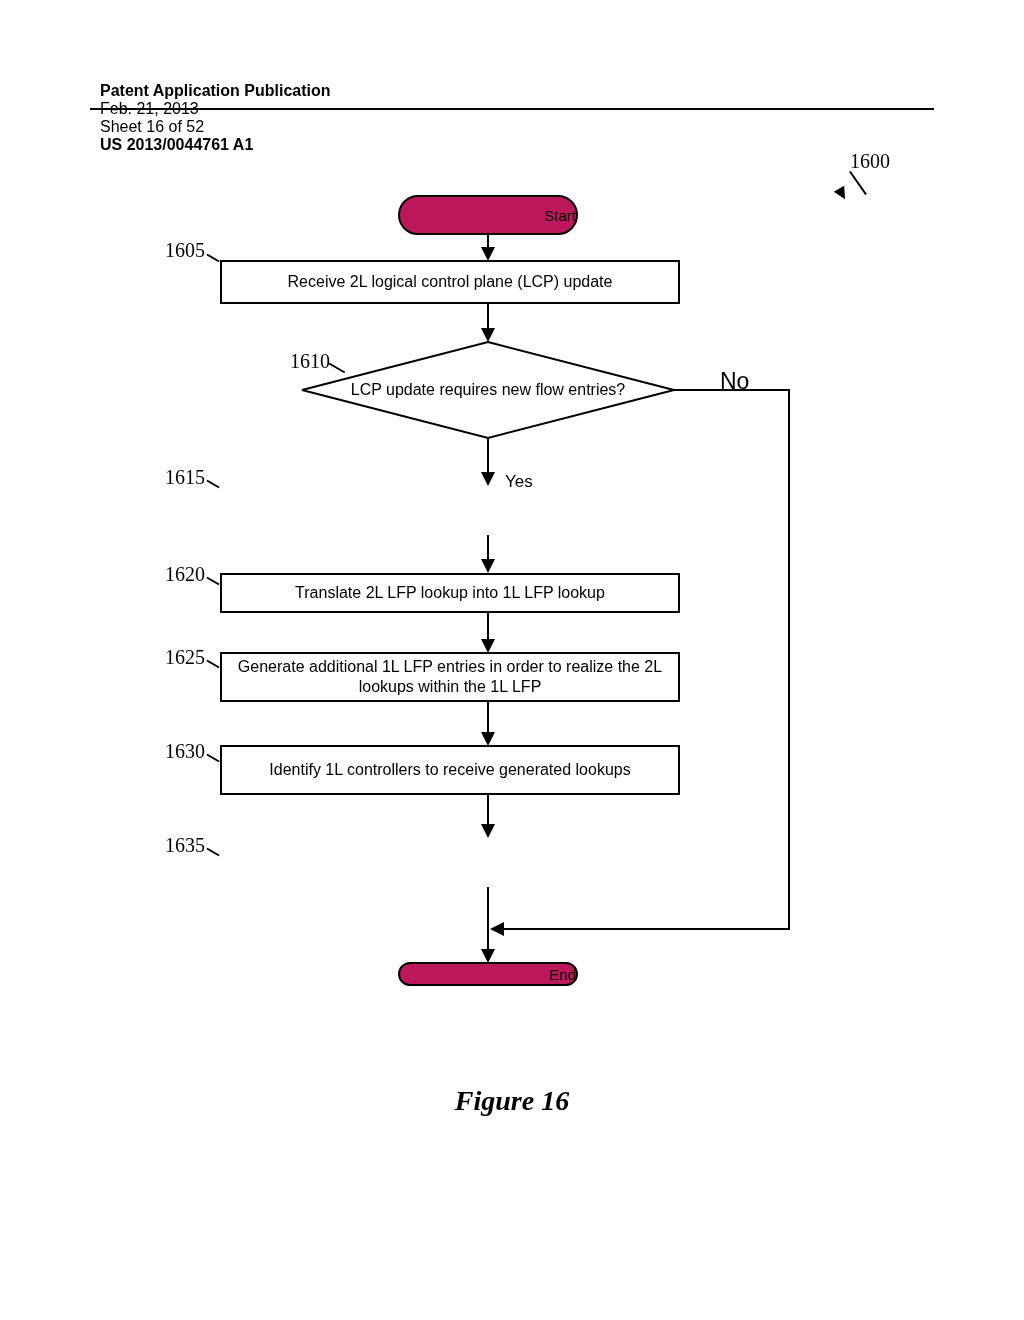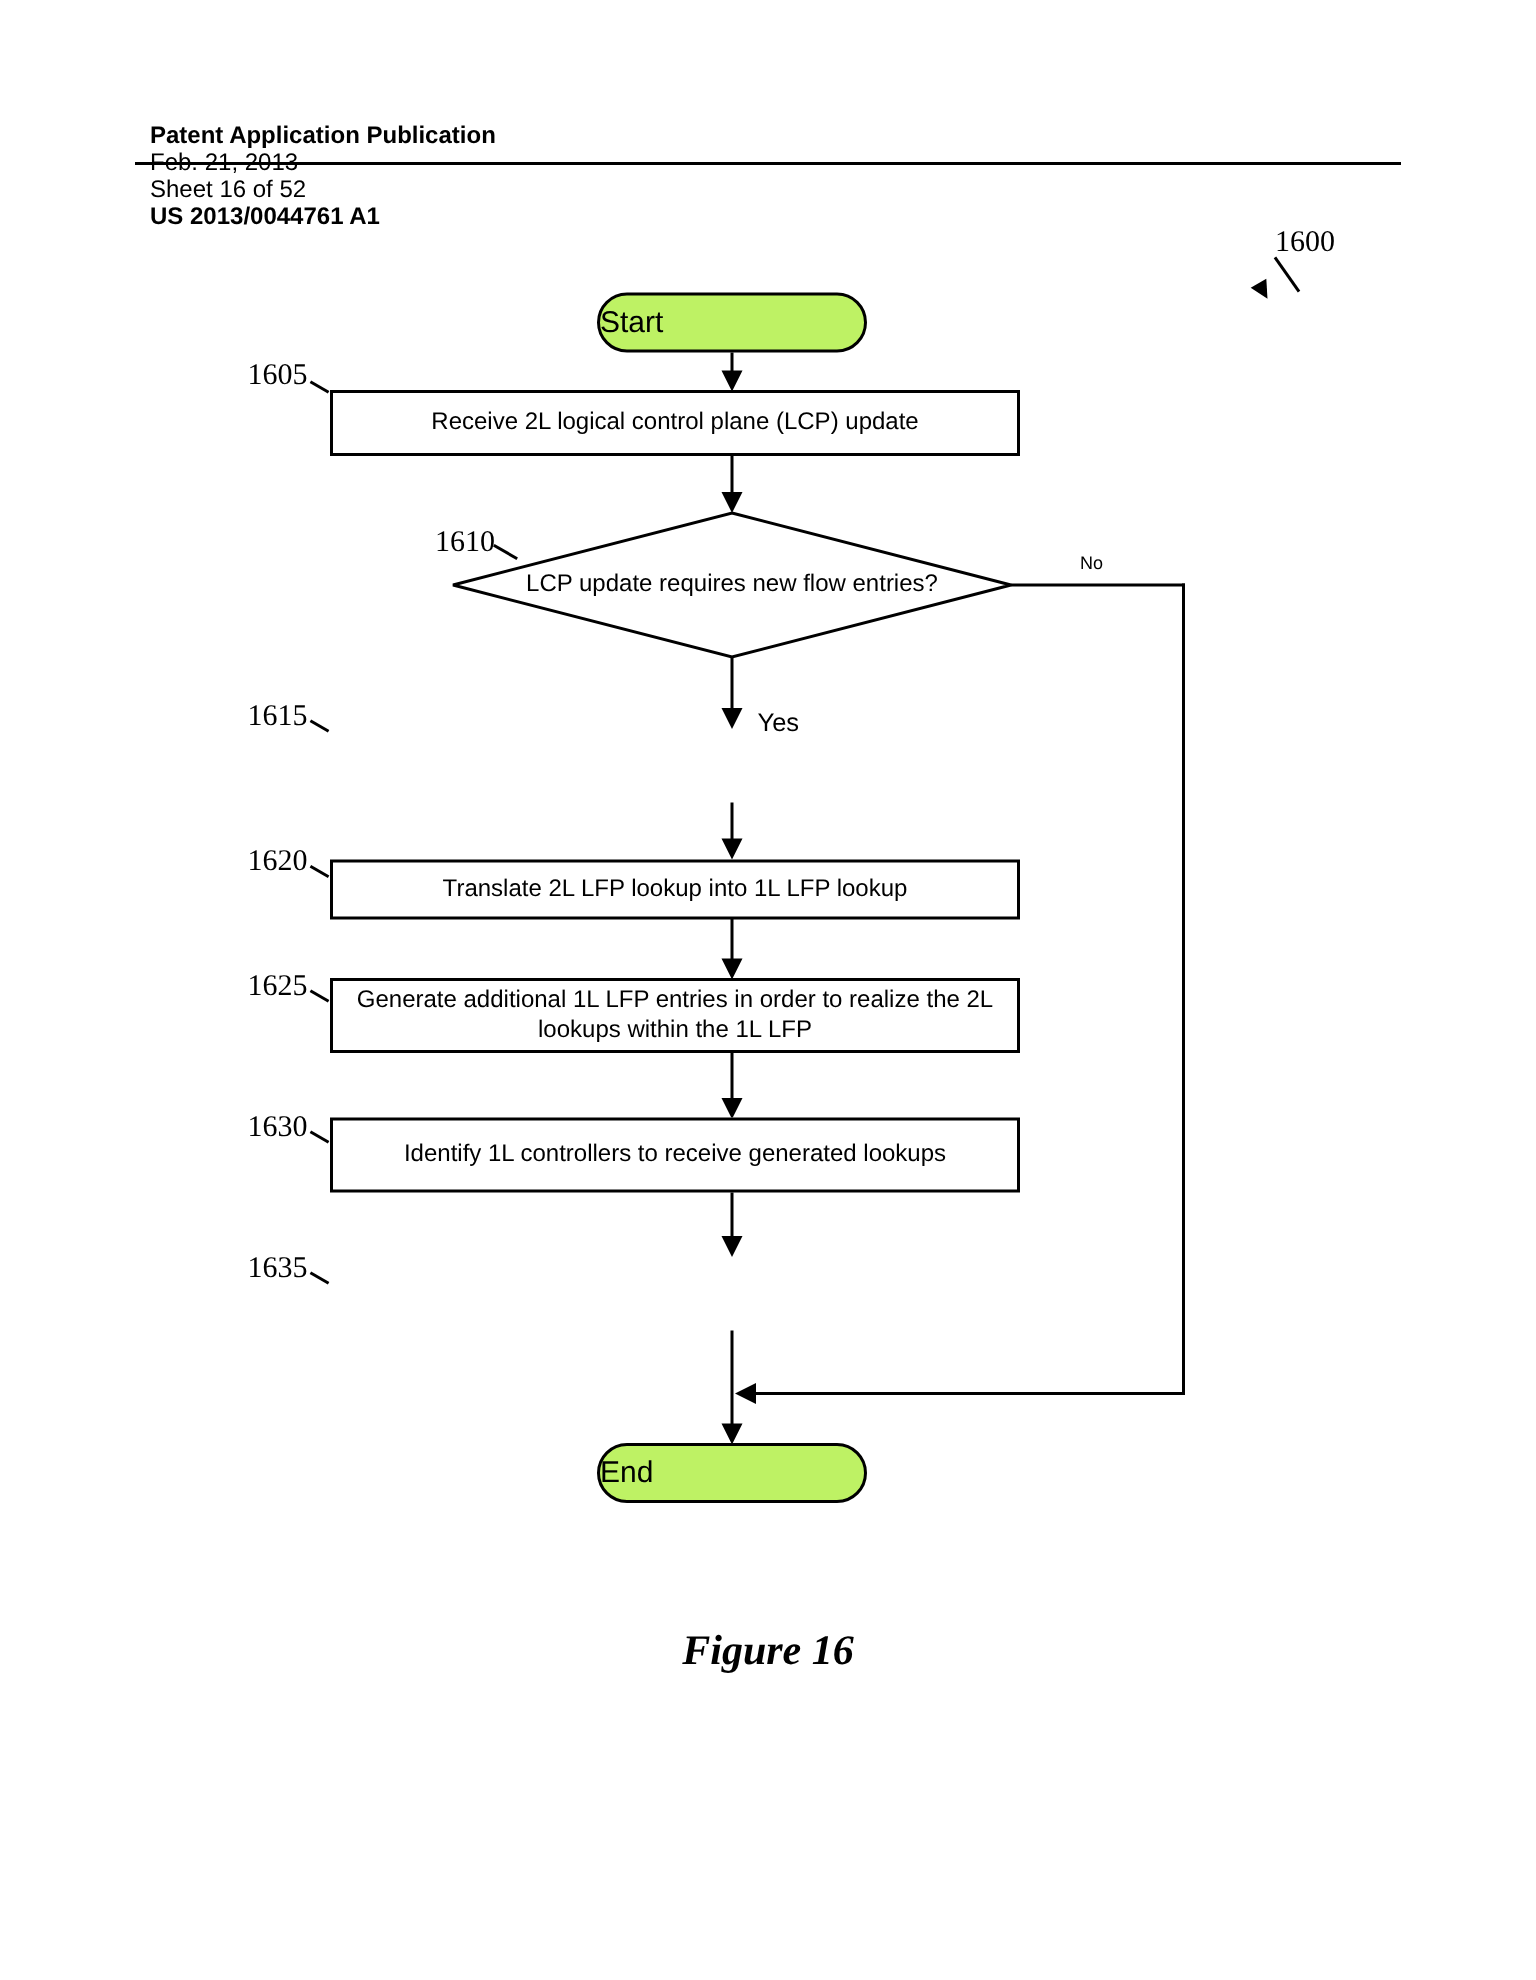--- a/index.html
+++ b/index.html
@@ -62,26 +62,26 @@
     position: absolute;
     background: #000;
   }
 
   .terminator {
     position: absolute;
     border: 2px solid #000;
     border-radius: 40px;
     display: flex;
     align-items: center;
-    justify-content: flex-start;
-    font-size: 20px;
-    background: #bef264;
+    justify-content: flex-end;
+    font-size: 15px;
+    background: #be185d;
   }
   .start-box { top: 55px; left: 398px; width: 180px; height: 40px; }
-  .end-box { top: 822px; left: 398px; width: 180px; height: 40px; }
+  .end-box { top: 822px; left: 398px; width: 180px; height: 24px; }
 
   .process {
     position: absolute;
     border: 2px solid #000;
     left: 220px;
     width: 460px;
     display: flex;
     align-items: center;
     justify-content: center;
     text-align: center;
@@ -113,21 +113,21 @@
     top: 0; left: 0;
     width: 100%; height: 100%;
     display: flex;
     align-items: center;
     justify-content: center;
     text-align: center;
     font-size: 16px;
     line-height: 1.2;
     padding: 0 50px;
   }
-  .no-label { position: absolute; font-size: 12px; top: 228px; left: 720px; }
+  .no-label { position: absolute; font-size: 23px; top: 228px; left: 720px; }
   .yes-label { position: absolute; font-size: 17px; top: 307px; left: 505px; margin-top: 25px; }
 
   .figcap {
     position: absolute;
     top: 1085px;
     width: 100%;
     text-align: center;
     font-family: "Times New Roman", serif;
     font-style: italic;
     font-weight: bold;

